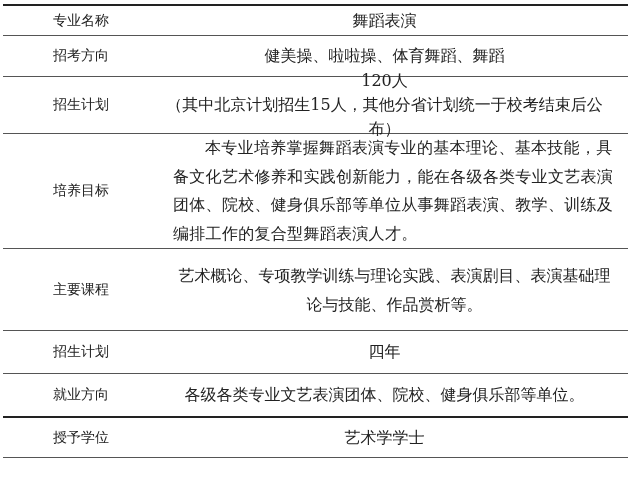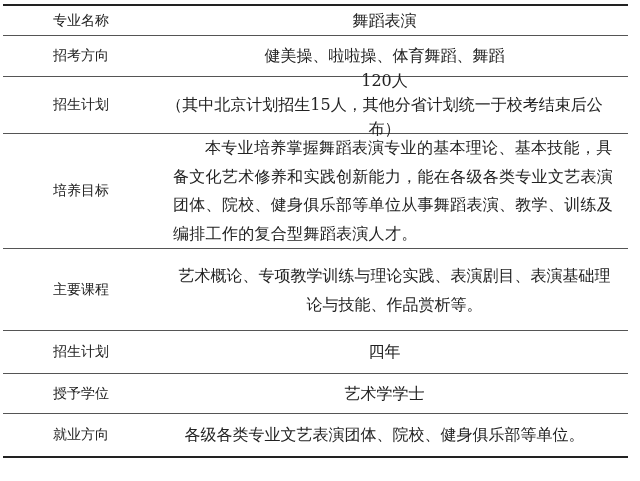--- a/index.html
+++ b/index.html
@@ -39,21 +39,21 @@
     <div class="value para" style="margin-left:20px">本专业培养掌握舞蹈表演专业的基本理论、基本技能，具备文化艺术修养和实践创新能力，能在各级各类专业文艺表演团体、院校、健身俱乐部等单位从事舞蹈表演、教学、训练及编排工作的复合型舞蹈表演人才。</div>
   </div>
   <div class="row" style="height:82px">
     <div class="label">主要课程</div>
     <div class="value left" style="margin-left:20px">艺术概论、专项教学训练与理论实践、表演剧目、表演基础理论与技能、作品赏析等。</div>
   </div>
   <div class="row" style="height:43px">
     <div class="label">招生计划</div>
     <div class="value center">四年</div>
   </div>
+  <div class="row last" style="height:44px">
+    <div class="label">就业方向</div>
+    <div class="value center">各级各类专业文艺表演团体、院校、健身俱乐部等单位。</div>
+  </div>
   <div class="row" style="height:40px">
     <div class="label">授予学位</div>
     <div class="value center">艺术学学士</div>
   </div>
-  <div class="row last" style="height:44px">
-    <div class="label">就业方向</div>
-    <div class="value center">各级各类专业文艺表演团体、院校、健身俱乐部等单位。</div>
-  </div>
 </div>
 
 </body></html>

